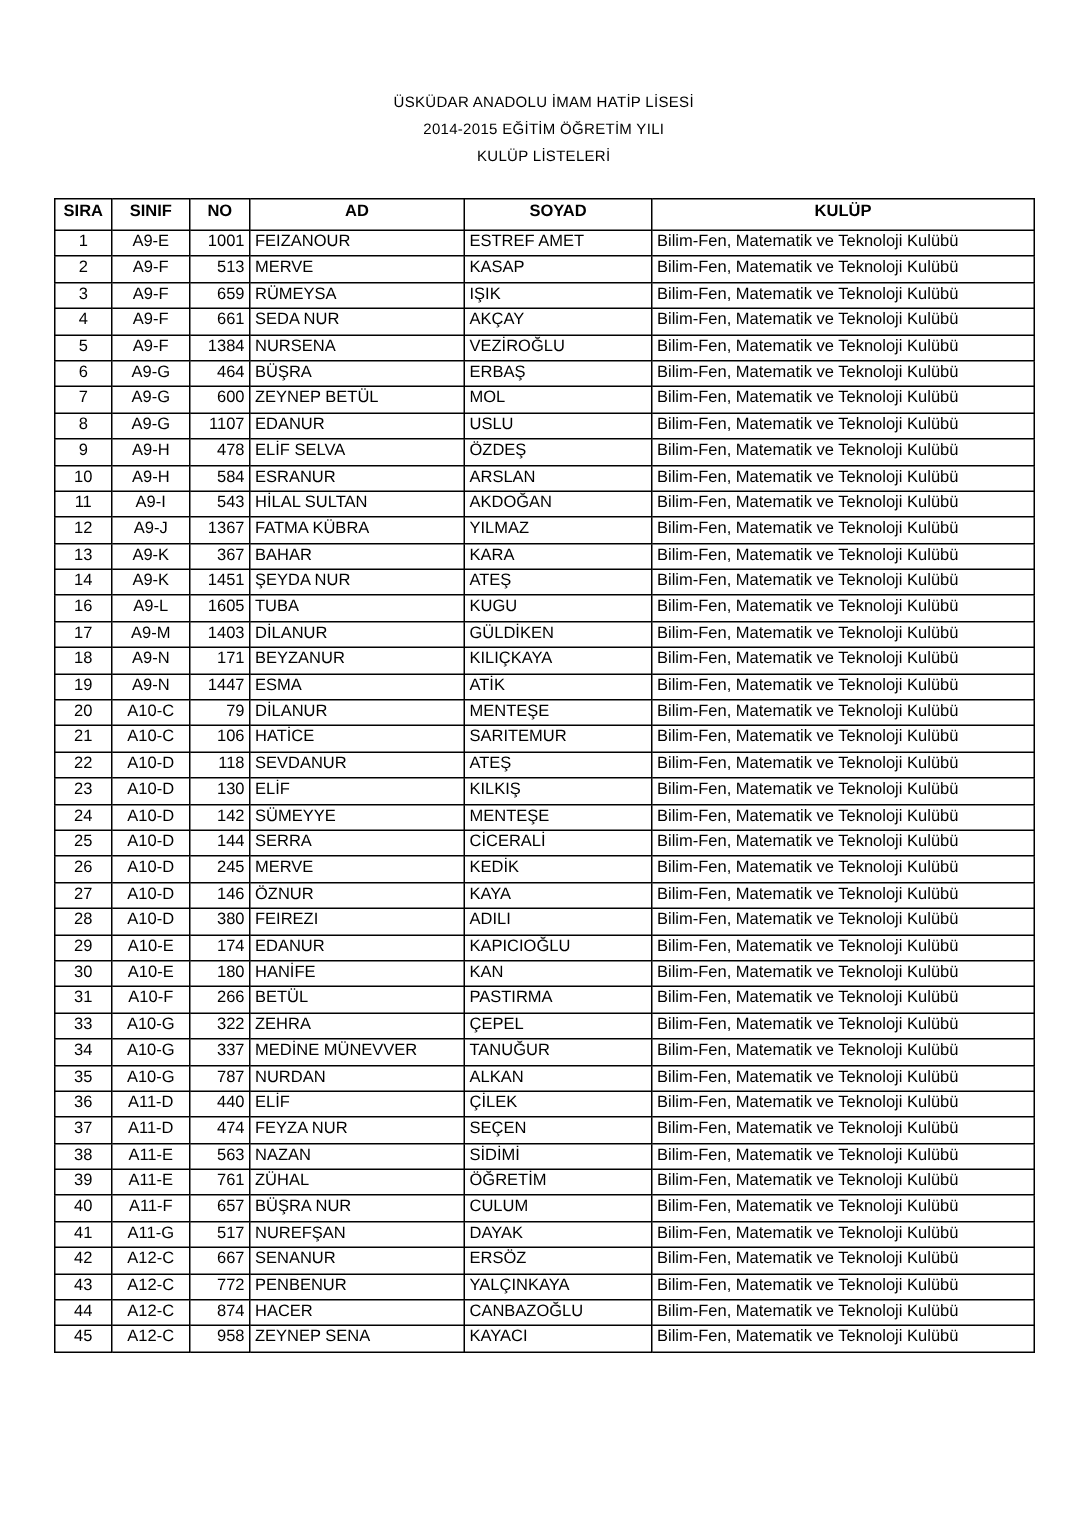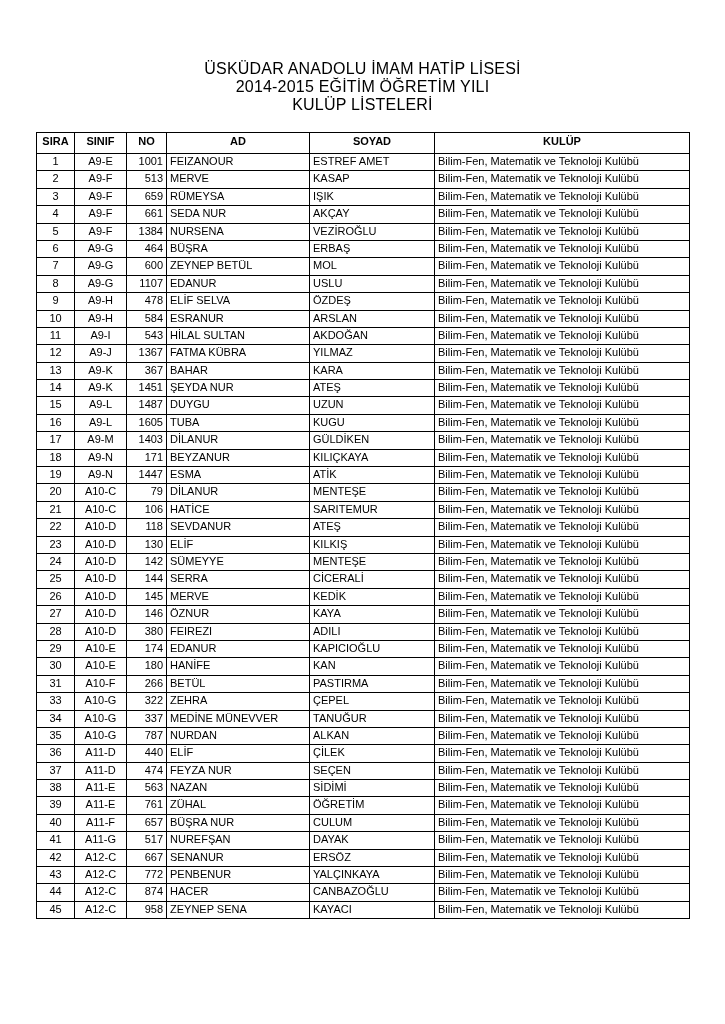--- a/index.html
+++ b/index.html
@@ -18,21 +18,21 @@
     height: 1024px;
     box-sizing: border-box;
     padding: 60px 36px 0 36px;
     position: relative;
   }
   .title-block {
     text-align: center;
     margin-bottom: 18px;
   }
   .title-line {
-    font-size: 16px;
+    font-size: 10px;
     line-height: 18px;
     letter-spacing: 0.2px;
   }
   table.listing {
     border-collapse: collapse;
     width: 653px;
     margin: 0 auto;
     table-layout: fixed;
   }
   table.listing th,
@@ -209,28 +209,20 @@
         </tr>
         <tr>
           <td class="sira">14</td>
           <td class="sinif">A9-K</td>
           <td class="no">1451</td>
           <td class="ad">ŞEYDA NUR</td>
           <td class="soyad">ATEŞ</td>
           <td class="kulup">Bilim-Fen, Matematik ve Teknoloji Kulübü</td>
         </tr>
         <tr>
-          <td class="sira">15</td>
-          <td class="sinif">A9-L</td>
-          <td class="no">1487</td>
-          <td class="ad">DUYGU</td>
-          <td class="soyad">UZUN</td>
-          <td class="kulup">Bilim-Fen, Matematik ve Teknoloji Kulübü</td>
-        </tr>
-        <tr>
           <td class="sira">16</td>
           <td class="sinif">A9-L</td>
           <td class="no">1605</td>
           <td class="ad">TUBA</td>
           <td class="soyad">KUGU</td>
           <td class="kulup">Bilim-Fen, Matematik ve Teknoloji Kulübü</td>
         </tr>
         <tr>
           <td class="sira">17</td>
           <td class="sinif">A9-M</td>
@@ -299,21 +291,21 @@
           <td class="sira">25</td>
           <td class="sinif">A10-D</td>
           <td class="no">144</td>
           <td class="ad">SERRA</td>
           <td class="soyad">CİCERALİ</td>
           <td class="kulup">Bilim-Fen, Matematik ve Teknoloji Kulübü</td>
         </tr>
         <tr>
           <td class="sira">26</td>
           <td class="sinif">A10-D</td>
-          <td class="no">145</td>
+          <td class="no">245</td>
           <td class="ad">MERVE</td>
           <td class="soyad">KEDİK</td>
           <td class="kulup">Bilim-Fen, Matematik ve Teknoloji Kulübü</td>
         </tr>
         <tr>
           <td class="sira">27</td>
           <td class="sinif">A10-D</td>
           <td class="no">146</td>
           <td class="ad">ÖZNUR</td>
           <td class="soyad">KAYA</td>

